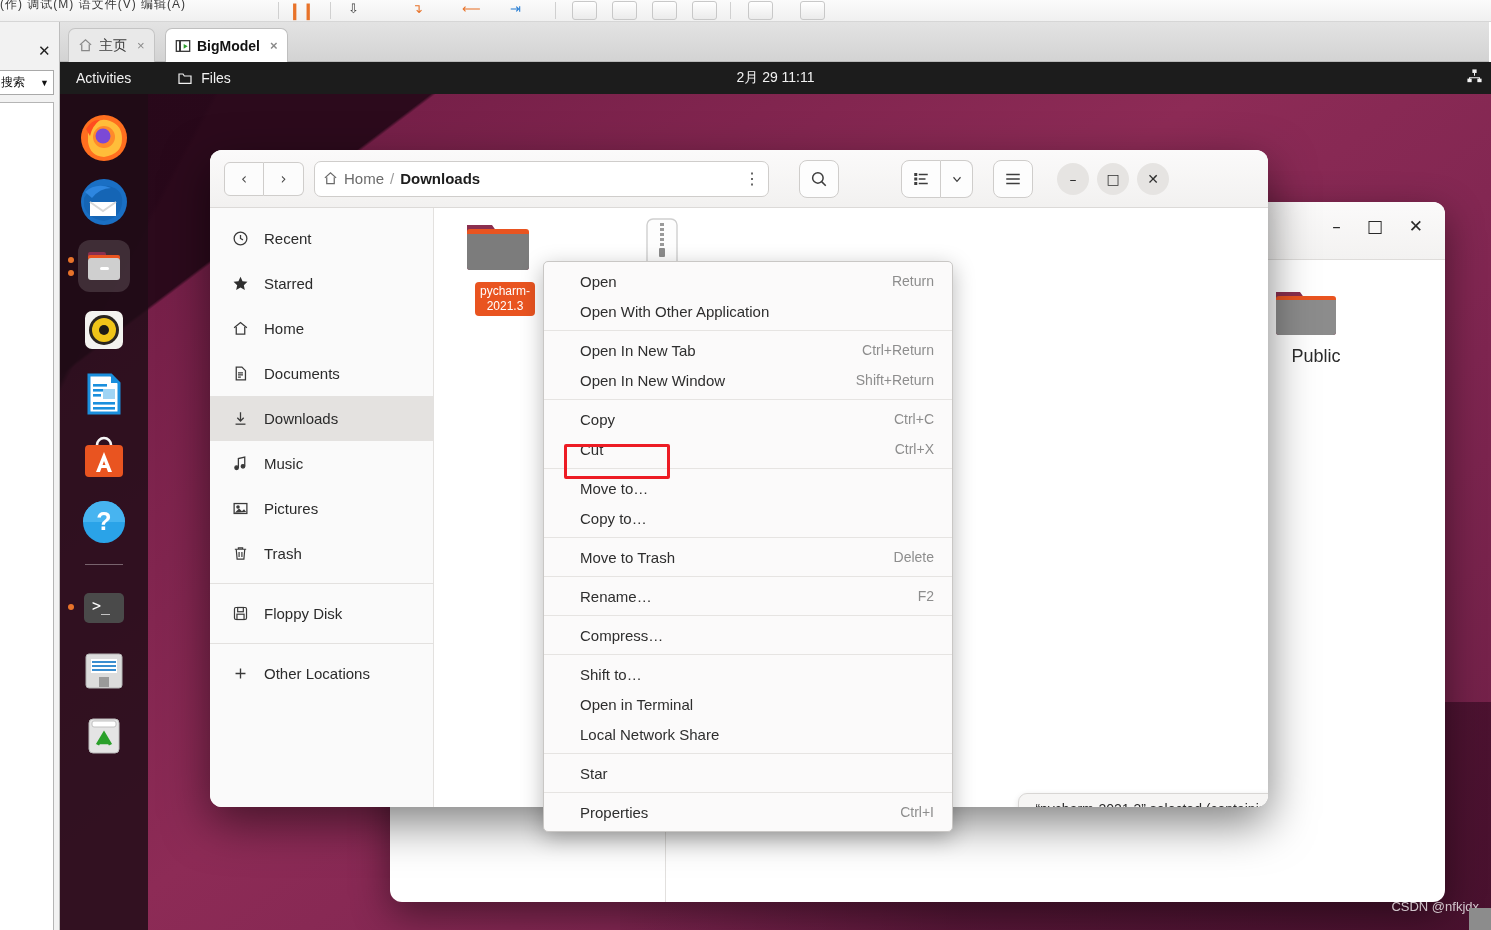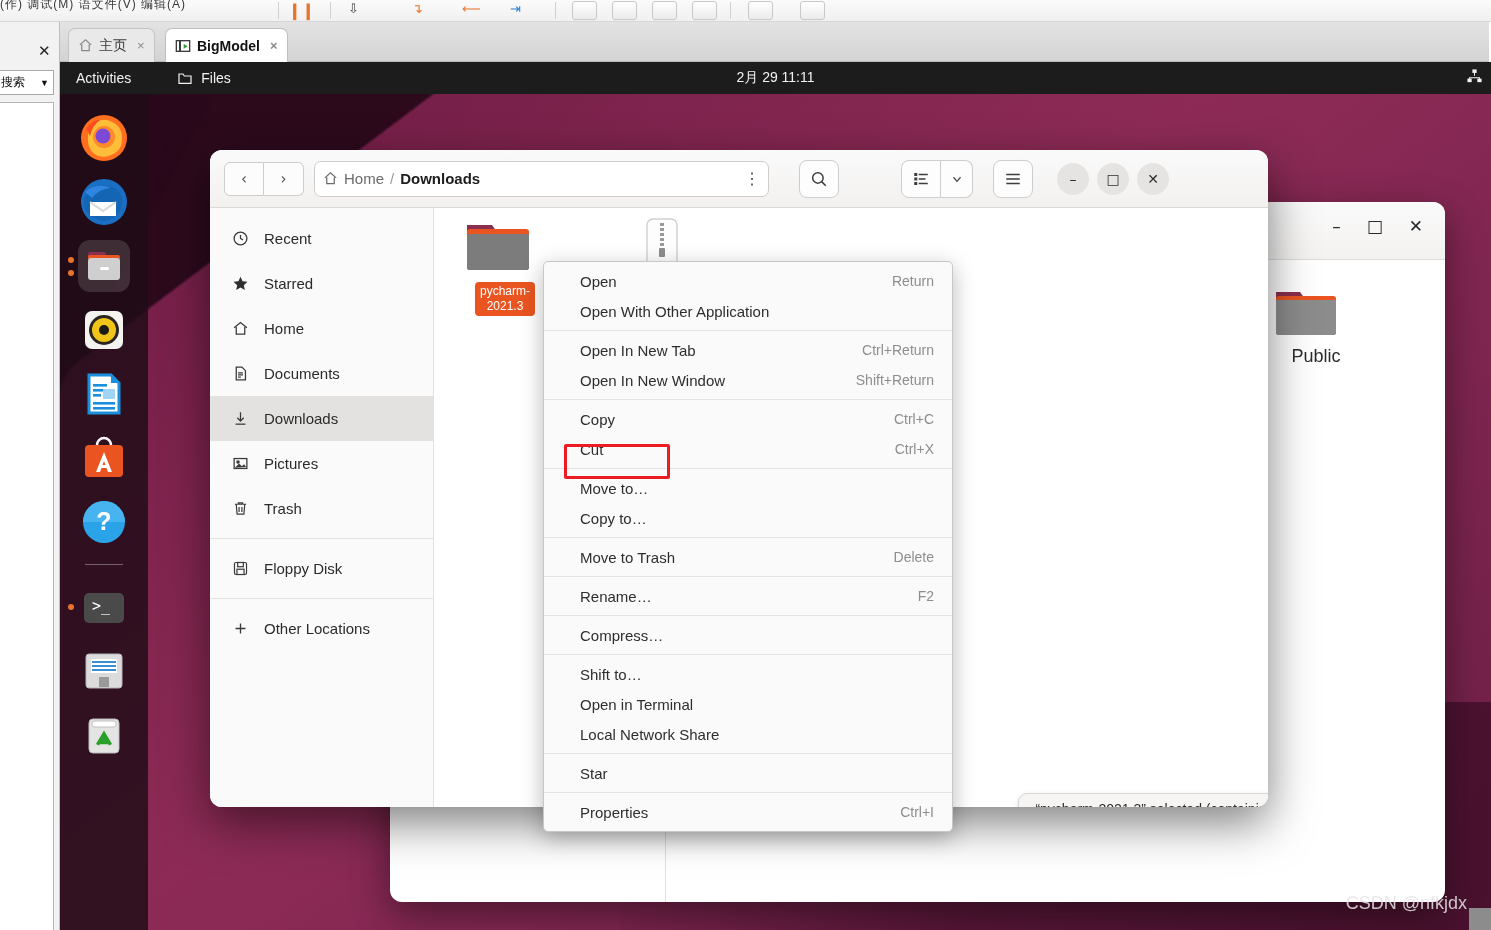--- a/index.html
+++ b/index.html
@@ -216,22 +216,22 @@
   }
   .ctx-accel { color: #8d8d8d; font-size: 14px; }
   .ctx-sep { height: 1px; background: #e6e4e2; margin: 4px 0; }
   .highlight-box {
     position: absolute; left: 564px; top: 444px; width: 106px; height: 35px;
     border: 3px solid #ed1c24; border-radius: 2px; z-index: 60; pointer-events: none;
   }
 
   
   .watermark {
-    position: absolute; right: 24px; bottom: 16px;
-    font-size: 18px; color: #e9e3e6; opacity: 0.85;
+    position: absolute; right: 12px; bottom: 16px;
+    font-size: 13px; color: #e9e3e6; opacity: 0.85;
     font-family: "Liberation Sans", sans-serif;
   }
   .corner-box {
     position: absolute; right: 0; bottom: 0; width: 22px; height: 22px;
     background: #8c8c8c;
   }
   svg { display: block; }
 </style>
 </head>
 <body>
@@ -546,20 +546,30 @@
             <span>Documents</span>
           </div>
           <div class="side-item sel">
             <span class="side-ico">
               <svg width="17" height="17" viewBox="0 0 24 24" fill="none" stroke="#3a3a3a" stroke-width="1.8">
                 <path d="M12 3 v12 M7.5 11 L12 15.5 L16.5 11"></path>
                   <path d="M5 20 h14"></path>
               </svg>
             </span>
             <span>Downloads</span>
+          </div>
+          <div class="side-item">
+            <span class="side-ico">
+              <svg width="17" height="17" viewBox="0 0 24 24" fill="none" stroke="#3a3a3a" stroke-width="1.8">
+                <path d="M9 18 V5 l9 -2 v13"></path>
+                  <circle cx="6.5" cy="18" r="2.5" fill="#3a3a3a"></circle>
+                  <circle cx="15.5" cy="16" r="2.5" fill="#3a3a3a"></circle>
+              </svg>
+            </span>
+            <span>Music</span>
           </div>
           <div class="side-item">
             <span class="side-ico">
               <svg width="17" height="17" viewBox="0 0 24 24" fill="none" stroke="#3a3a3a" stroke-width="1.8">
                 <rect x="3" y="5" width="18" height="14"></rect>
                   <circle cx="8.5" cy="10" r="1.6" fill="#3a3a3a"></circle>
                 <path d="M4 18 L10 12 L14 16 L17 13 L20 17" fill="#3a3a3a" stroke="none"></path>
               </svg>
             </span>
             <span>Pictures</span>

